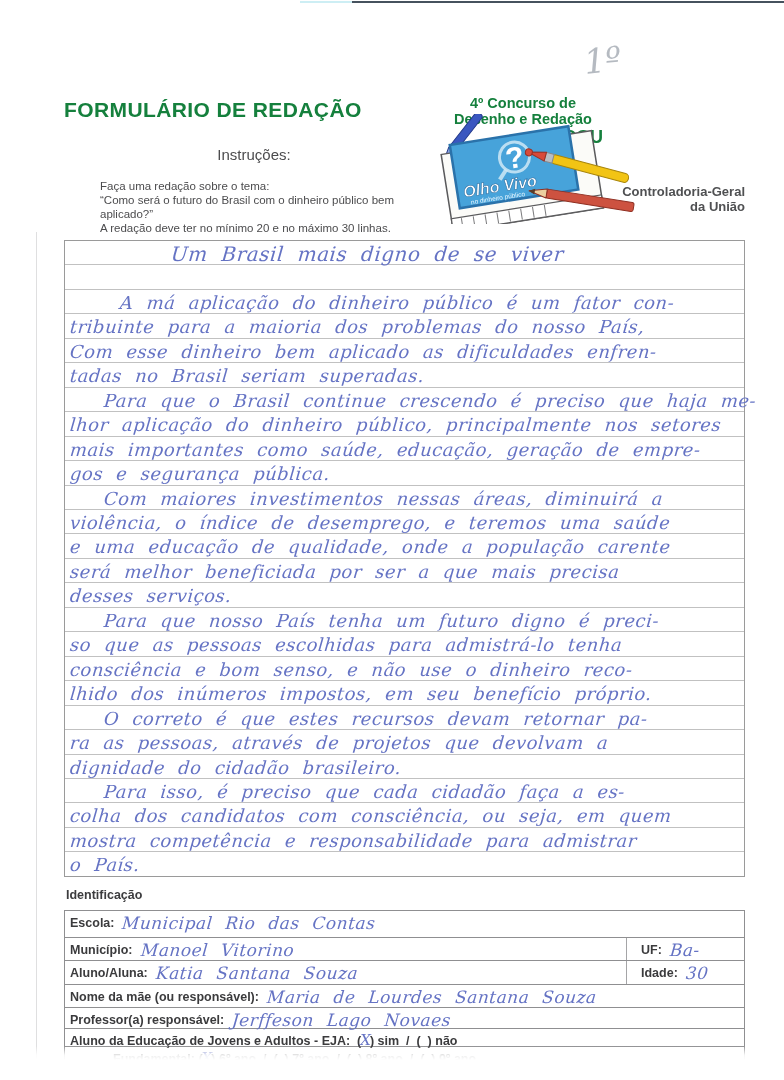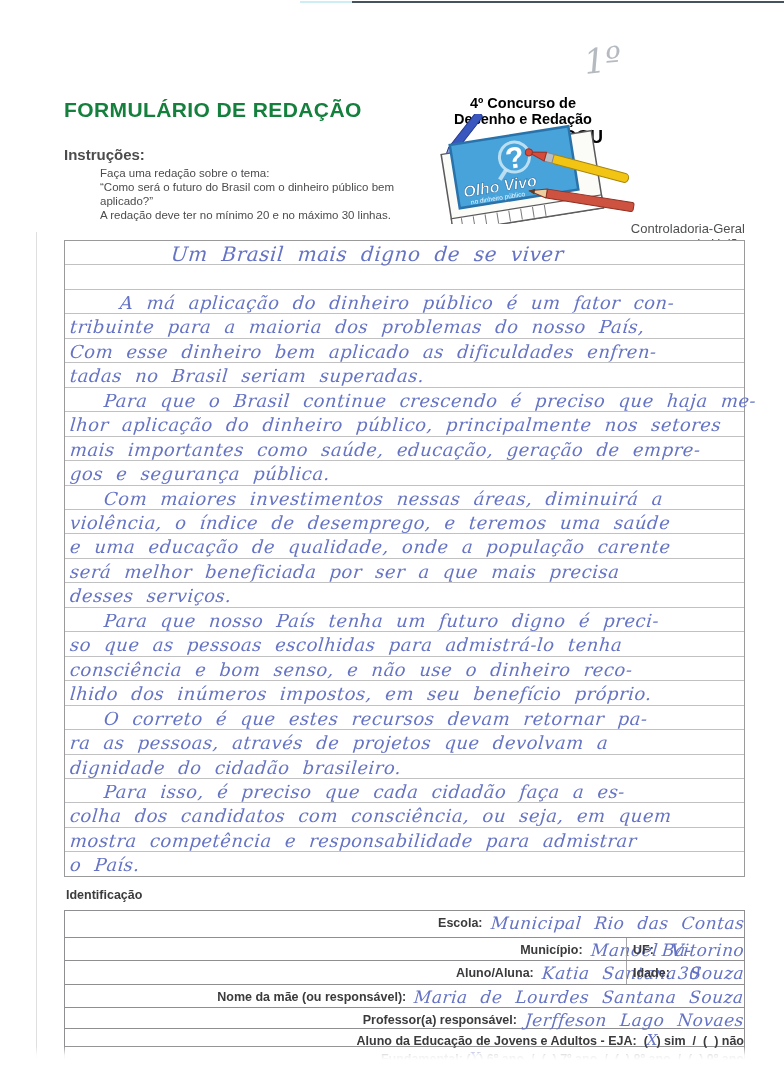--- a/index.html
+++ b/index.html
@@ -11,50 +11,50 @@
   .top-artifact{position:absolute;top:1px;left:352px;width:432px;height:2px;background:#46525e;}
   .top-artifact-cyan{position:absolute;top:1px;left:300px;width:70px;height:2px;background:#cdeef4;}
   .left-edge-shadow{position:absolute;left:36px;top:232px;width:1px;height:848px;background:rgba(110,110,115,.22);}
   .page-mark{
     position:absolute;left:584px;top:40px;font-family:"DejaVu Serif",serif;font-style:italic;
     font-size:34px;font-weight:400;color:#a9afb7;transform:rotate(-6deg);opacity:.85;
   }
   
   .form-title{position:absolute;left:64px;top:98px;font-size:21px;font-weight:bold;color:#15803d;letter-spacing:.4px;}
   .instructions{position:absolute;left:64px;top:146px;width:380px;}
-  .instructions .ins-label{font-size:15px;font-weight:bold;color:#4c4c4e;margin-bottom:3px;}
+  .instructions .ins-label{font-size:15px;font-weight:normal;color:#4c4c4e;margin-bottom:16px;text-align:center;}
   .instructions .ins-line{font-size:11.5px;line-height:14px;color:#4c4c4e;margin-left:36px;}
   
-  .logo-text{position:absolute;left:437px;top:95px;width:172px;color:#000000;font-weight:bold;line-height:16px;}
+  .logo-text{position:absolute;left:437px;top:95px;width:172px;color:#15803d;font-weight:bold;line-height:16px;}
   .logo-text .l1{font-size:14.5px;text-align:center;}
   .logo-text .l2{font-size:14.5px;text-align:center;}
   .logo-text .l3{font-size:18px;text-align:right;padding-right:6px;line-height:20px;}
   .logo-art{position:absolute;left:428px;top:114px;width:212px;height:110px;}
-  .org-block{position:absolute;right:39px;top:184px;text-align:right;font-size:13px;font-weight:normal;color:#4f5052;line-height:15px;margin-top:37px;}
+  .org-block{position:absolute;right:39px;top:184px;text-align:right;font-size:13px;font-weight:bold;color:#4f5052;line-height:15px;}
   
   .essay-box{position:absolute;left:64px;top:240px;width:681px;height:637px;border:1px solid #9a9a9a;box-sizing:border-box;background:#fff;}
   .essay-line{height:24.46px;box-sizing:border-box;border-bottom:1px solid #c1c1c1;line-height:24px;padding:1px 2px 0 4px;white-space:nowrap;overflow:visible;}
   .essay-line:last-child{border-bottom:none;}
   .hw{
     font-family:"DejaVu Serif",serif;font-style:italic;color:#6573c4;
     letter-spacing:.5px;word-spacing:7px;
   }
   .essay-line .hw{display:inline-block;transform:skewX(-5deg);transform-origin:0 100%;font-size:18px;}
   .essay-line.title{text-align:center;padding-right:80px;}
   .essay-line.title .hw{font-size:20px;}
   .essay-line.p1{padding-left:54px;}
   .essay-line.p2{padding-left:38px;}
   
   .id-heading{position:absolute;left:66px;top:888px;font-size:12.5px;font-weight:bold;color:#3c3c3e;}
   .id-table{position:absolute;left:64px;top:910px;width:681px;border:1px solid #8f8f91;border-bottom:none;box-sizing:border-box;}
-  .id-row{position:relative;border-bottom:1px solid #8f8f91;display:flex;align-items:flex-start;padding-left:5px;box-sizing:border-box;justify-content:flex-end;}
+  .id-row{position:relative;border-bottom:1px solid #8f8f91;display:flex;align-items:flex-start;padding-left:5px;box-sizing:border-box;}
   .id-row.no-border{border-bottom:none;}
   .id-label{font-size:12.5px;font-weight:bold;color:#3b3b3d;line-height:20px;padding-top:2px;white-space:nowrap;}
   .id-value{font-size:17px;margin-left:8px;position:relative;top:2px;white-space:nowrap;display:inline-block;transform:skewX(-5deg);}
-  .cell-right{position:absolute;right:0;top:0;height:100%;width:118px;border-left:1px solid #a5a5a7;padding-left:6px;box-sizing:border-box;display:flex;align-items:flex-start;}
+  .cell-right{position:absolute;right:0;top:0;height:100%;width:118px;border-left:1px solid #a5a5a7;padding-left:14px;box-sizing:border-box;display:flex;align-items:flex-start;}
   .opt{font-size:12.5px;font-weight:bold;color:#3b3b3d;line-height:20px;padding-top:2px;white-space:pre;}
   .hw-x{font-family:"DejaVu Serif",serif;font-style:italic;color:#6573c4;font-size:15px;line-height:20px;position:relative;top:1px;margin:0 -1px;}
   .bottom-fade{position:absolute;left:0;top:1046px;width:100%;height:34px;
     background:linear-gradient(to bottom,rgba(255,255,255,0) 0,rgba(255,255,255,.9) 9px,#fff 14px);}
 </style>
 </head>
 <body>
 
 <div class="page">
 

